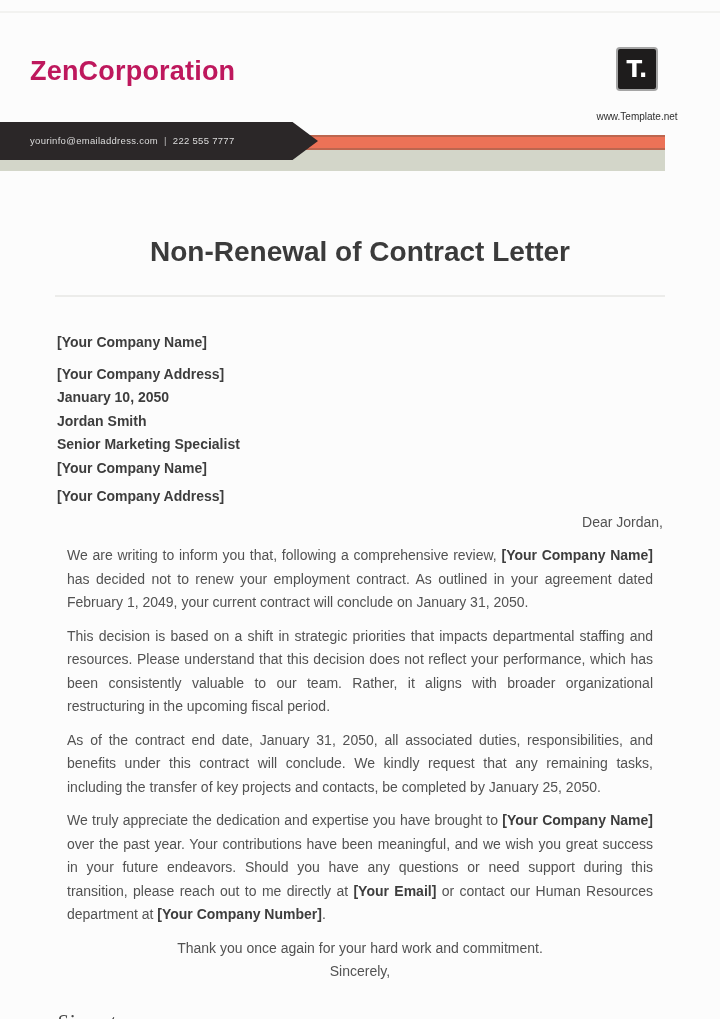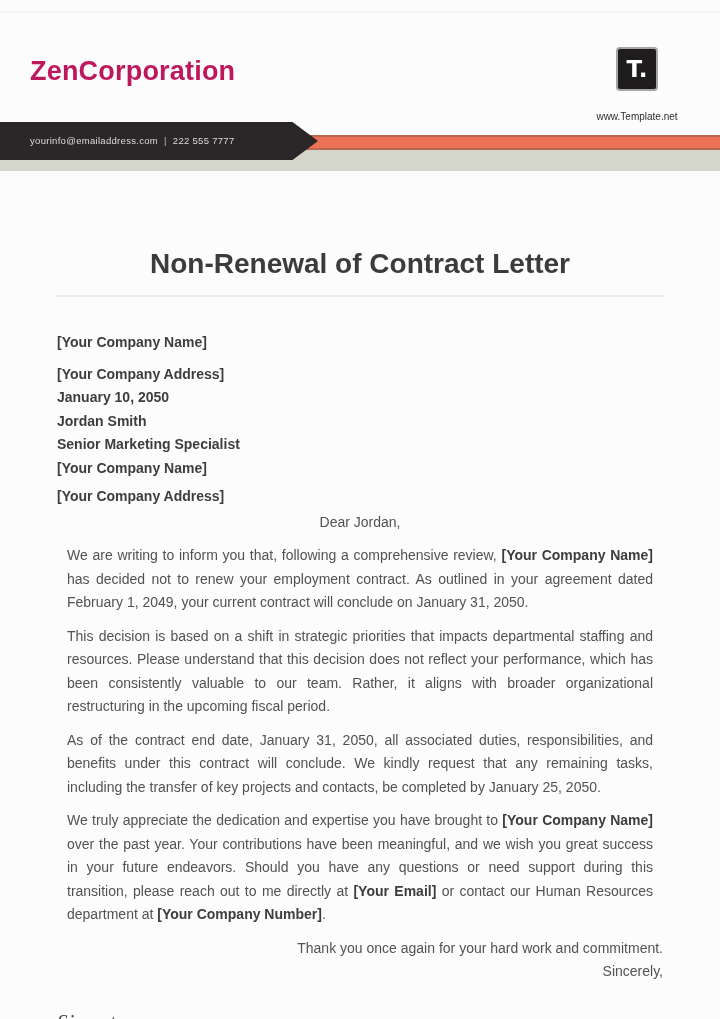--- a/index.html
+++ b/index.html
@@ -16,53 +16,53 @@
   }
   .tn{position:absolute;left:584px;top:47px;width:106px;text-align:center;}
   .tn-box{
     width:38px;height:40px;margin:0 auto;background:#1e1c1c;border:2px solid #a5a5a5;
     border-radius:4px;color:#ffffff;font-weight:700;font-size:23px;line-height:40px;
     font-family:"DejaVu Sans",sans-serif;text-align:center;
   }
   .tn-url{margin-top:20px;font-size:10px;color:#2e2e2e;}
 
   
-  .stripes{position:absolute;left:0;top:120px;width:720px;height:52px;}
+  .stripes{position:absolute;left:0;top:120px;width:665px;height:52px;}
   .stripe-green{position:absolute;top:30px;left:0;width:100%;height:21px;background:#d3d6c9;}
   .stripe-orange{
     position:absolute;top:15px;left:0;width:100%;height:15px;background:#ec7257;
     border-top:2px solid #bc664f;border-bottom:2px solid #bc664f;box-sizing:border-box;
   }
   .banner{
     position:absolute;left:0;top:2px;width:318px;height:38px;background:#2b2728;
     clip-path:polygon(0 0,92% 0,100% 50%,92% 100%,0 100%);
     color:#dcdcdc;font-size:9.5px;letter-spacing:.3px;line-height:38px;
     padding-left:30px;box-sizing:border-box;white-space:nowrap;
   }
   .banner .sep{margin:0 6px;color:#bdbdbd;}
 
   
   .title{
-    position:absolute;top:248px;left:0;width:100%;text-align:center;
+    position:absolute;top:236px;left:0;width:100%;text-align:center;
     font-size:28px;font-weight:700;color:#3b3b3b;
   }
   .divider{position:absolute;top:295px;left:55px;width:610px;height:2px;background:#ececea;}
 
   
   .content{
     position:absolute;left:57px;top:331px;width:606px;
     font-size:14px;line-height:23.5px;color:#525252;text-align:justify;
   }
   .content b{font-weight:700;color:#3d3d3d;}
   .lead{font-weight:700;color:#3d3d3d;margin:0;text-align:left;}
   .lead-name{margin:0 0 8px 0;}
   .lead-addr2{margin:5px 0 0 0;}
-  .salutation{margin:2px 0 0 0;text-align:center;}
+  .salutation{margin:2px 0 0 0;text-align:right;}
   p.para{margin:10px;}
-  .thanks,.closing{margin:0;text-align:right;}
+  .thanks,.closing{margin:0;text-align:center;}
   .signature{
     margin:24px 0 0 0;font-family:Liberation Serif, serif;font-style:italic;
     font-size:21px;line-height:28px;color:#474747;text-align:left;letter-spacing:1px;
   }
   .signer{margin:20px 0 0 0;font-weight:700;color:#3d3d3d;text-align:left;}
 </style>
 </head>
 <body>
 
 <div class="page">

